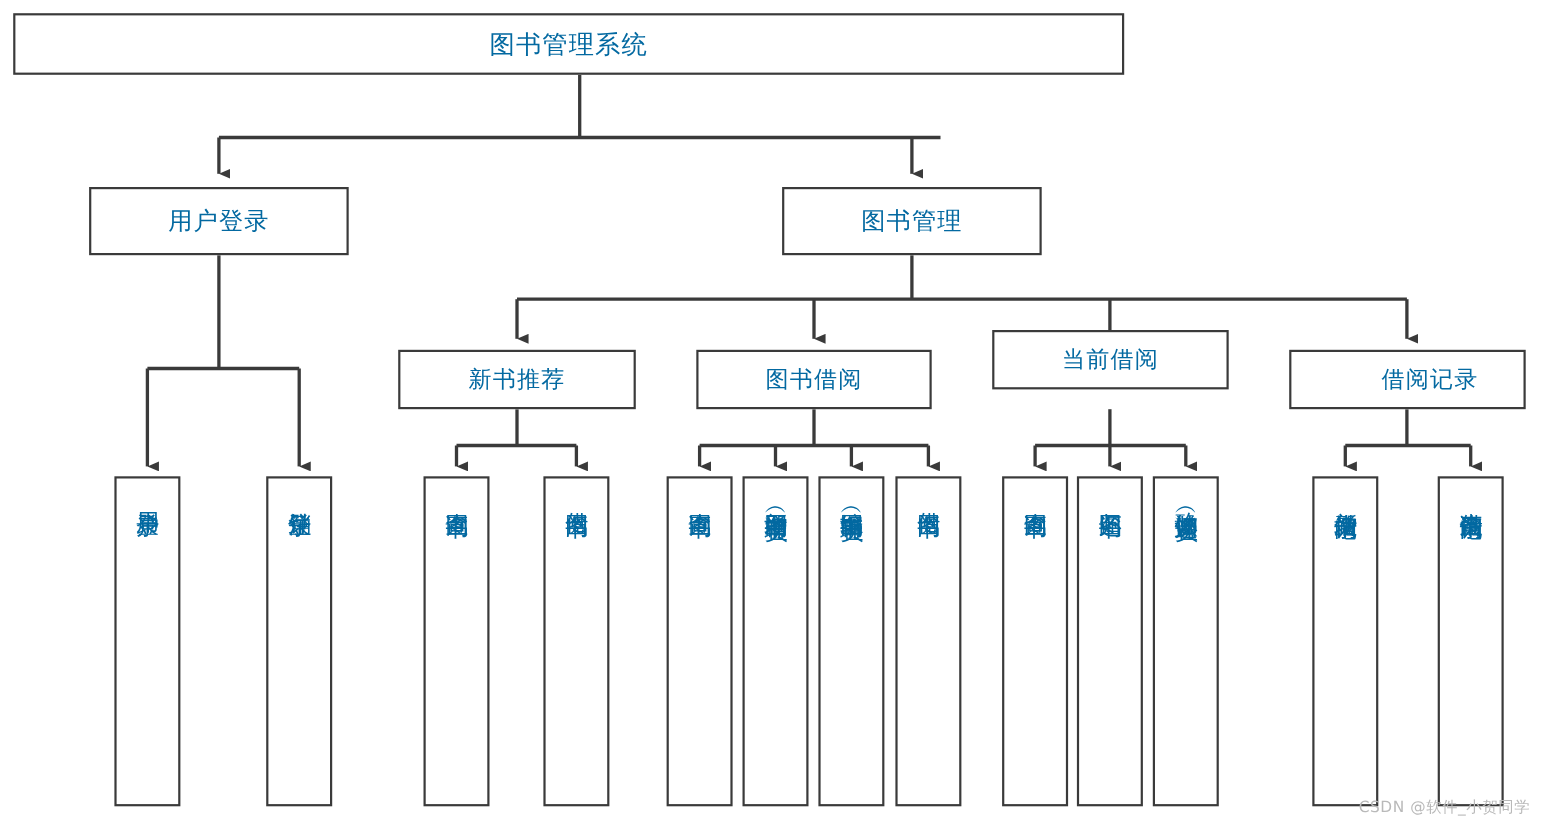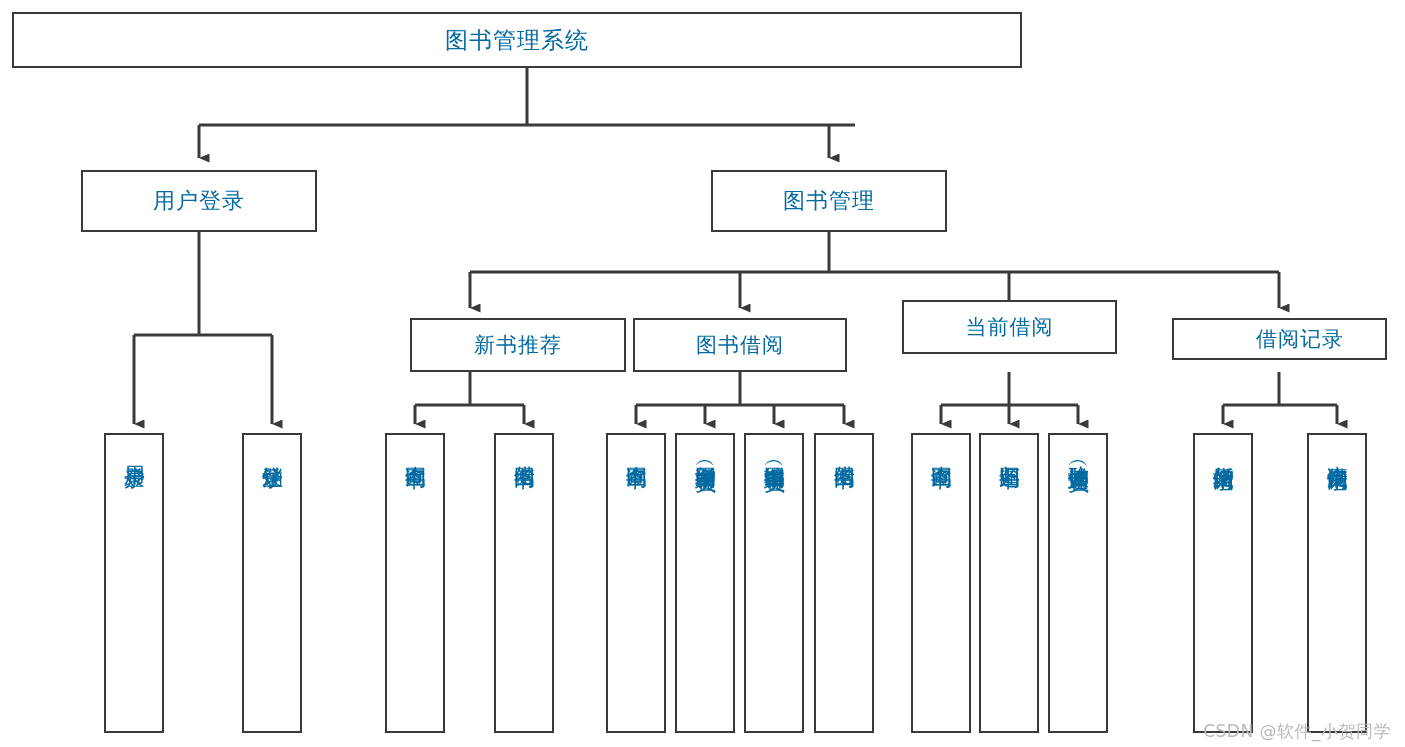--- a/index.html
+++ b/index.html
@@ -62,21 +62,21 @@
   }
   .htext {
     white-space: nowrap;
     letter-spacing: 1px;
   }
   
   #watermark {
     position: absolute;
     right: 14px;
     bottom: 4px;
-    font-size: 17px;
+    font-size: 14px;
     color: #b9b9b9;
     letter-spacing: 0.5px;
     white-space: nowrap;
     user-select: none;
   }
 </style>
 </head>
 <body>
 
 <div id="canvas">
@@ -136,30 +136,30 @@
     <span class="htext">图书管理系统</span>
   </div>
 
   <div class="node node-l2" style="left:81px; top:170px; width:236px; height:62px;">
     <span class="htext">用户登录</span>
   </div>
   <div class="node node-l2" style="left:711px; top:170px; width:236px; height:62px;text-align:center;">
     <span class="htext">图书管理</span>
   </div>
 
-  <div class="node node-l3" style="left:362px; top:318px; width:216px; height:54px;margin-left:48px;">
+  <div class="node node-l3" style="left:362px; top:318px; width:216px; height:54px;">
     <span class="htext">新书推荐</span>
   </div>
   <div class="node node-l3" style="left:633px; top:318px; width:214px; height:54px;align-items:center;">
     <span class="htext">图书借阅</span>
   </div>
   <div class="node node-l3" style="left:902px; top:300px; width:215px; height:54px;">
     <span class="htext">当前借阅</span>
   </div>
-  <div class="node node-l3" style="left:1172px; top:318px; width:215px; height:42px;padding-left:41px;">
+  <div class="node node-l3" style="left:1172px; top:318px; width:215px; height:54px;padding-left:41px;">
     <span class="htext">借阅记录</span>
   </div>
 
   <div class="node node-leaf" style="left:104px; top:433px; width:60px; height:300px;">
     <span class="vtext">用户登录</span>
   </div>
   <div class="node node-leaf" style="left:242px; top:433px; width:60px; height:300px;">
     <span class="vtext">注销登录</span>
   </div>
 

